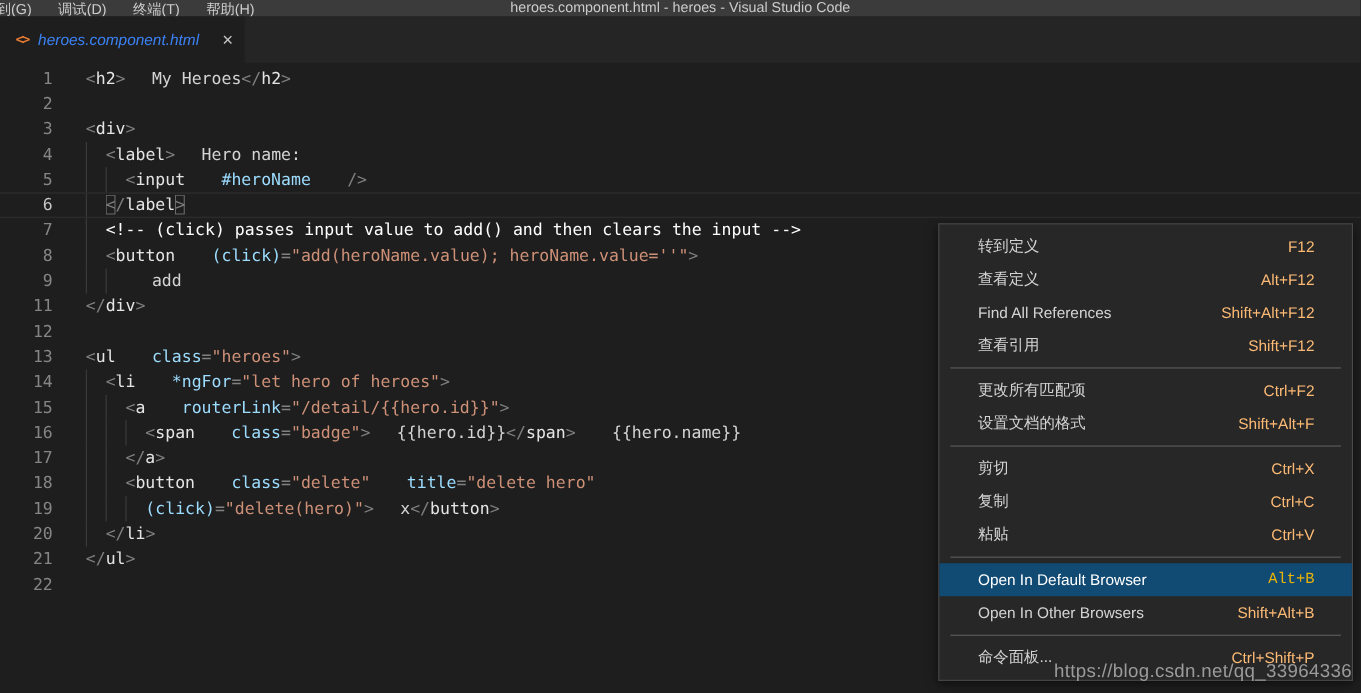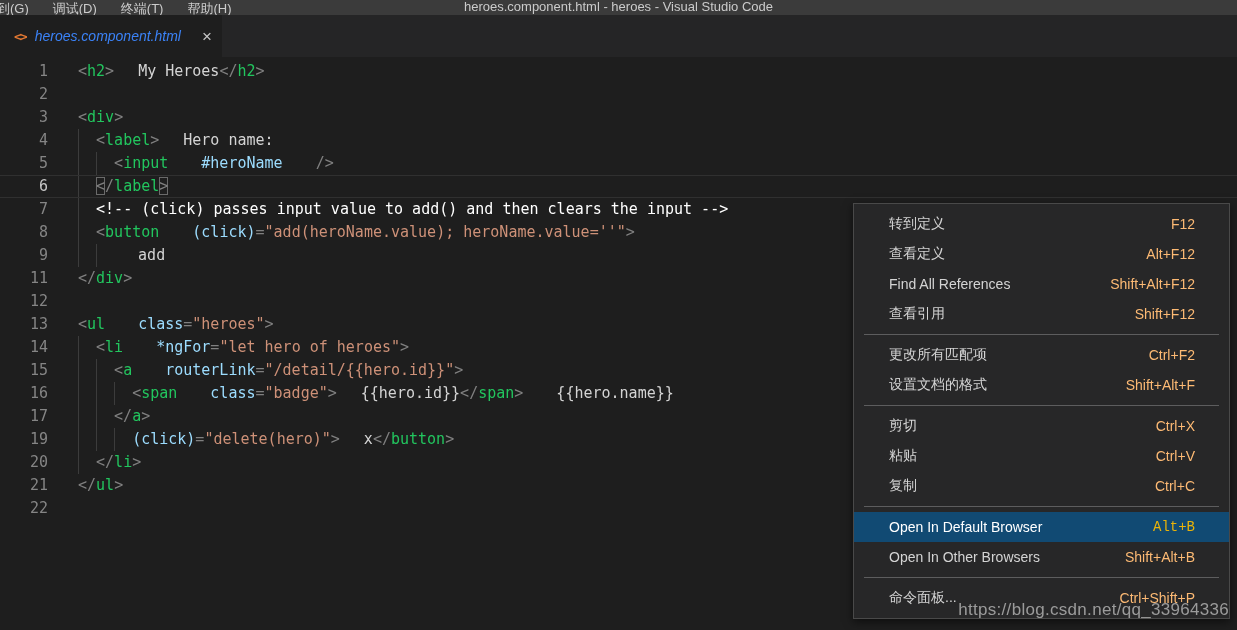--- a/index.html
+++ b/index.html
@@ -43,21 +43,21 @@
   }
   .line { display:flex; height:23px; line-height:23px; position:relative; }
   .line.current { border-top:1px solid #303030; border-bottom:1px solid #303030; height:23px; line-height:21px; }
   .ln { width:48px; text-align:right; color:#858585; flex:0 0 auto; user-select:none; }
   .line.current .ln { color:#c6c6c6; }
   .content { margin-left:30px; white-space:pre; }
   .ind { display:inline-block; width:2ch; height:23px; border-left:1px solid #3c3c3c; vertical-align:top; }
   .line.current .ind { height:21px; }
   .t-p   { color:#808080; }
   .t-pb  { color:#808080; box-shadow: inset 0 0 0 1px #6a6a6a; }
-  .t-tag { color:#22c55e;margin-top:30px; }
+  .t-tag { color:#e5e5e5;margin-top:30px; }
   .t-attr{ color:#9cdcfe; }
   .t-str { color:#ce9178; }
   .t-txt { color:#d4d4d4;padding-left:24px; }
   .t-com { color:#ffffff; }
   
   .ctxmenu {
     position:absolute; left:853px; top:203px; width:377px;
     background:#272728; border:1px solid #494949;
     box-shadow:0 3px 9px rgba(0,0,0,.55);
     padding:5px 0; z-index:10; font-size:14px;
@@ -157,20 +157,24 @@
       </div>
       <div class="line">
         <div class="ln">16</div>
         <div class="content"><span class="ind"></span><span class="ind"></span><span class="ind"></span><span class="t-p">&lt;</span><span class="t-tag">span</span><span class="t-txt"> </span><span class="t-attr">class</span><span class="t-p">=</span><span class="t-str">"badge"</span><span class="t-p">&gt;</span><span class="t-txt">{{hero.id}}</span><span class="t-p">&lt;/</span><span class="t-tag">span</span><span class="t-p">&gt;</span><span class="t-txt"> {{hero.name}}</span></div>
       </div>
       <div class="line">
         <div class="ln">17</div>
         <div class="content"><span class="ind"></span><span class="ind"></span><span class="t-p">&lt;/</span><span class="t-tag">a</span><span class="t-p">&gt;</span></div>
       </div>
       <div class="line">
+        <div class="ln">18</div>
+        <div class="content"><span class="ind"></span><span class="ind"></span><span class="t-p">&lt;</span><span class="t-tag">button</span><span class="t-txt"> </span><span class="t-attr">class</span><span class="t-p">=</span><span class="t-str">"delete"</span><span class="t-txt"> </span><span class="t-attr">title</span><span class="t-p">=</span><span class="t-str">"delete hero"</span></div>
+      </div>
+      <div class="line">
         <div class="ln">19</div>
         <div class="content"><span class="ind"></span><span class="ind"></span><span class="ind"></span><span class="t-attr">(click)</span><span class="t-p">=</span><span class="t-str">"delete(hero)"</span><span class="t-p">&gt;</span><span class="t-txt">x</span><span class="t-p">&lt;/</span><span class="t-tag">button</span><span class="t-p">&gt;</span></div>
       </div>
       <div class="line">
         <div class="ln">20</div>
         <div class="content"><span class="ind"></span><span class="t-p">&lt;/</span><span class="t-tag">li</span><span class="t-p">&gt;</span></div>
       </div>
       <div class="line">
         <div class="ln">21</div>
         <div class="content"><span class="t-p">&lt;/</span><span class="t-tag">ul</span><span class="t-p">&gt;</span></div>
@@ -207,26 +211,26 @@
     <div class="item">
       <span>设置文档的格式</span>
       <span class="sc">Shift+Alt+F</span>
     </div>
     <div class="sep"></div>
     <div class="item">
       <span>剪切</span>
       <span class="sc">Ctrl+X</span>
     </div>
     <div class="item">
+      <span>复制</span>
+      <span class="sc">Ctrl+C</span>
+    </div>
+    <div class="item">
       <span>粘贴</span>
       <span class="sc">Ctrl+V</span>
-    </div>
-    <div class="item">
-      <span>复制</span>
-      <span class="sc">Ctrl+C</span>
     </div>
     <div class="sep"></div>
     <div class="item selected">
       <span>Open In Default Browser</span>
       <span class="sc">Alt+B</span>
     </div>
     <div class="item">
       <span>Open In Other Browsers</span>
       <span class="sc">Shift+Alt+B</span>
     </div>

